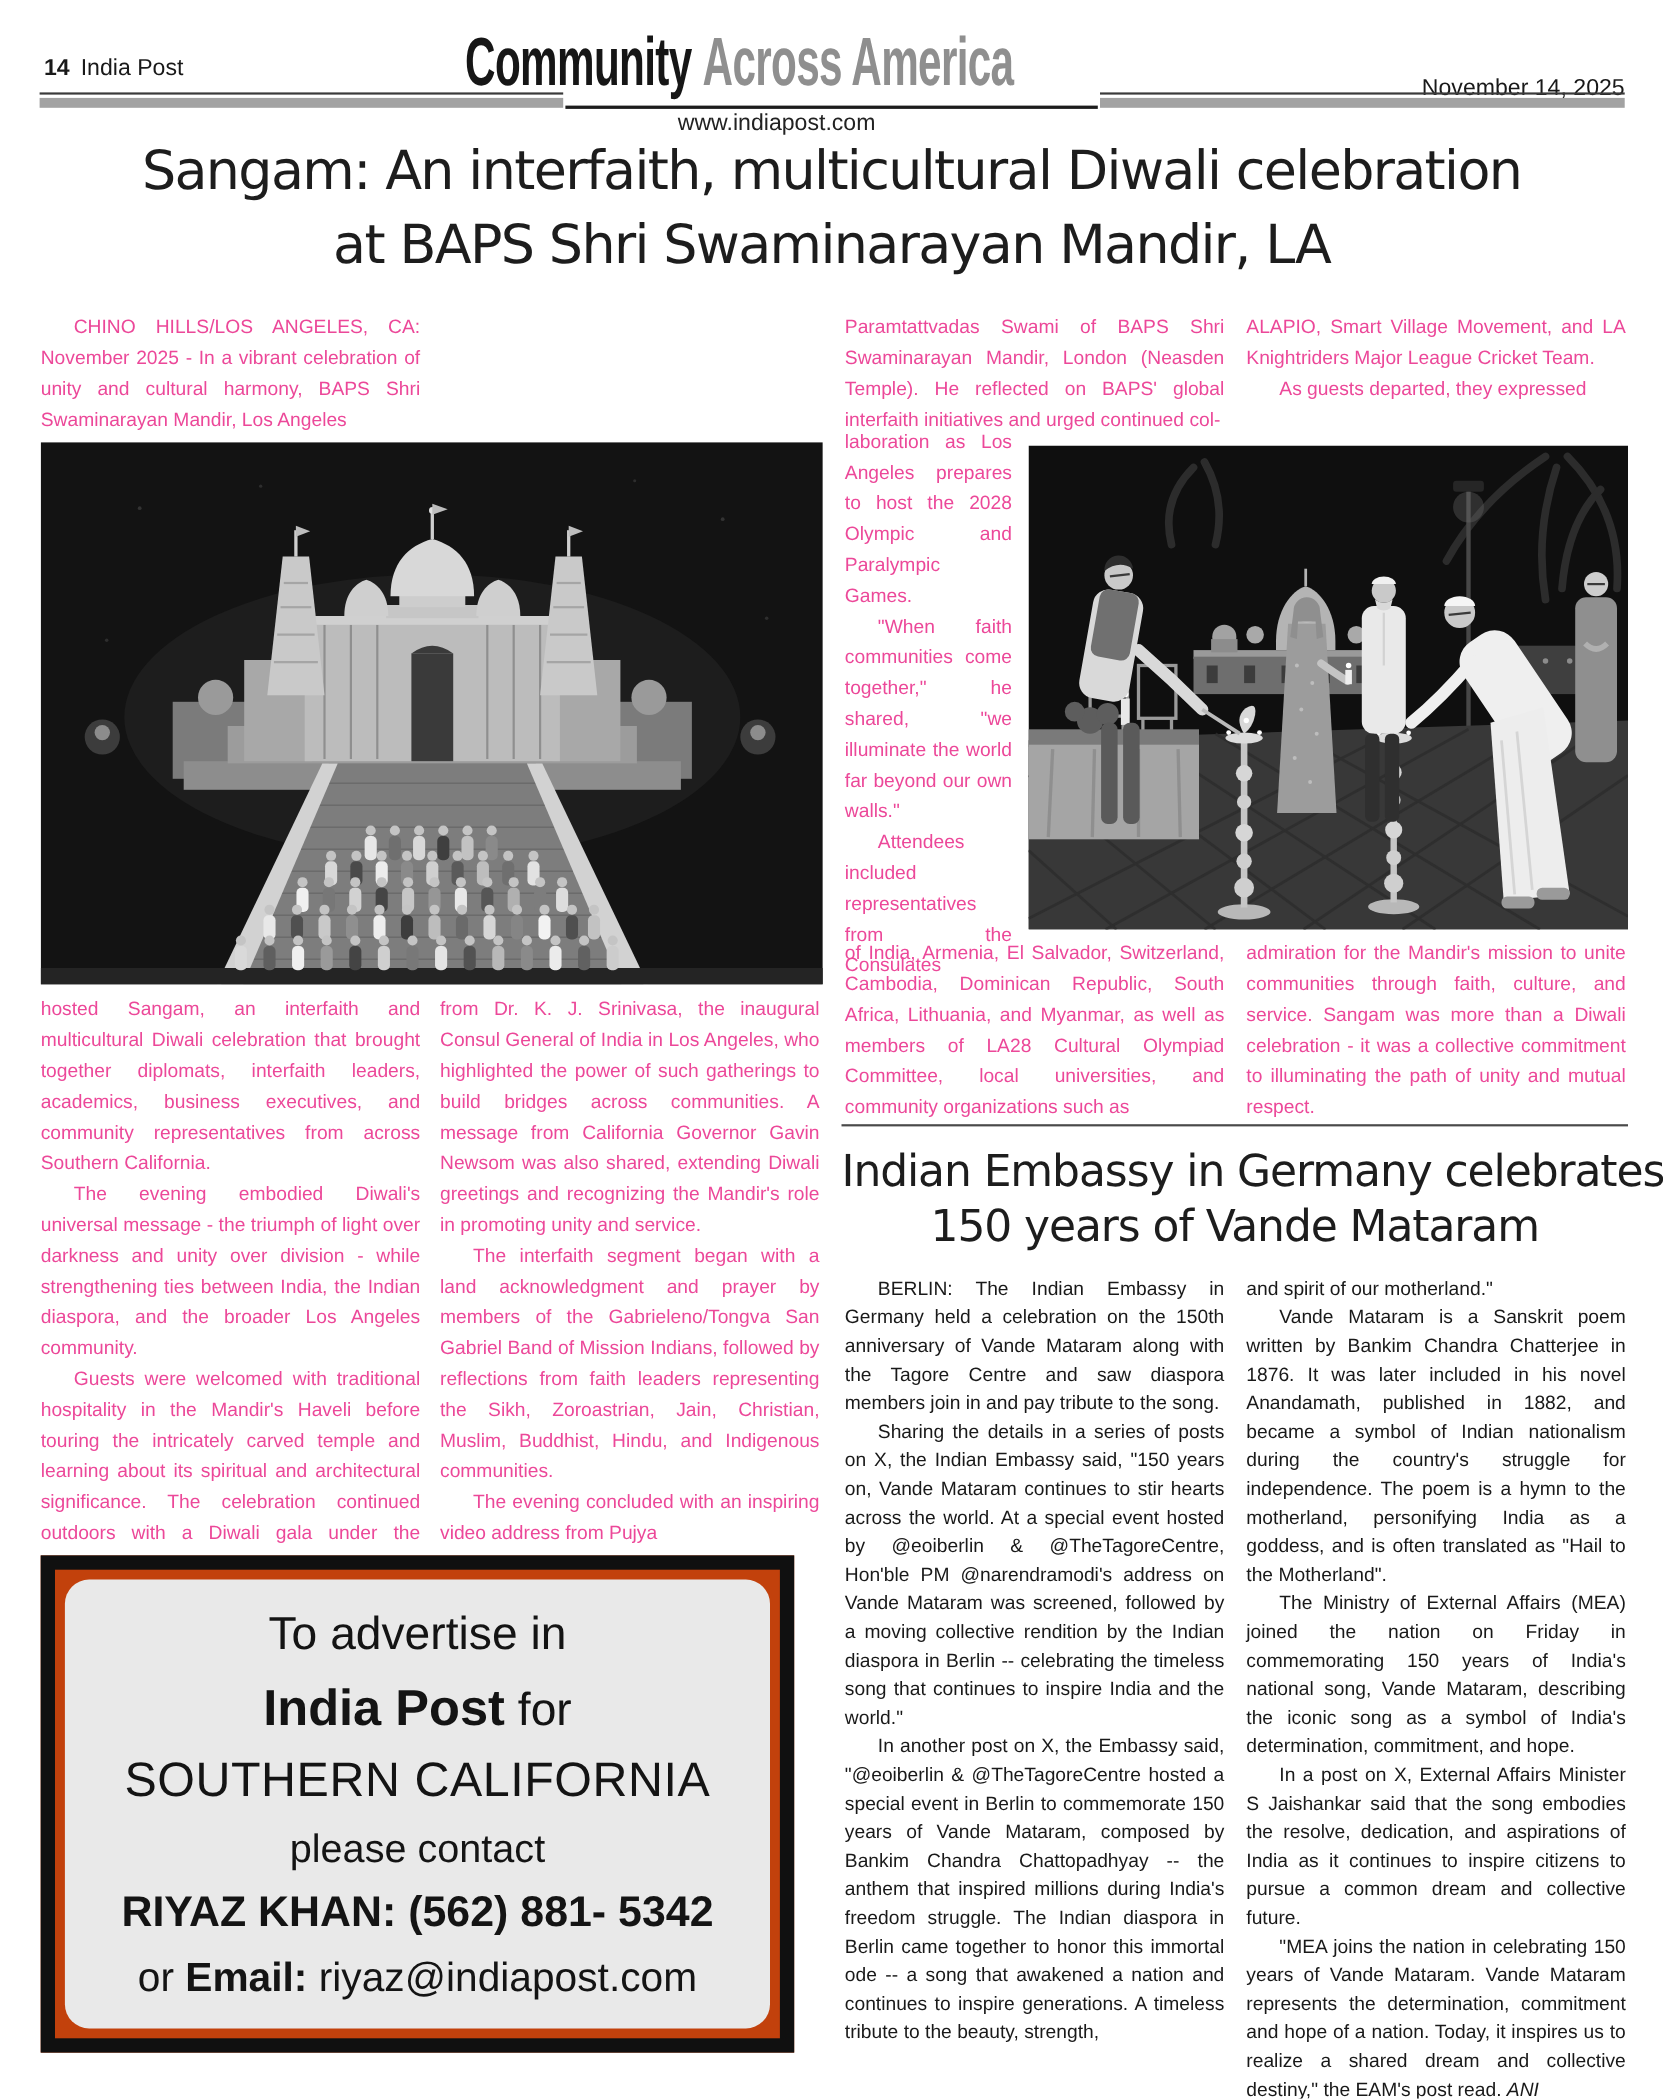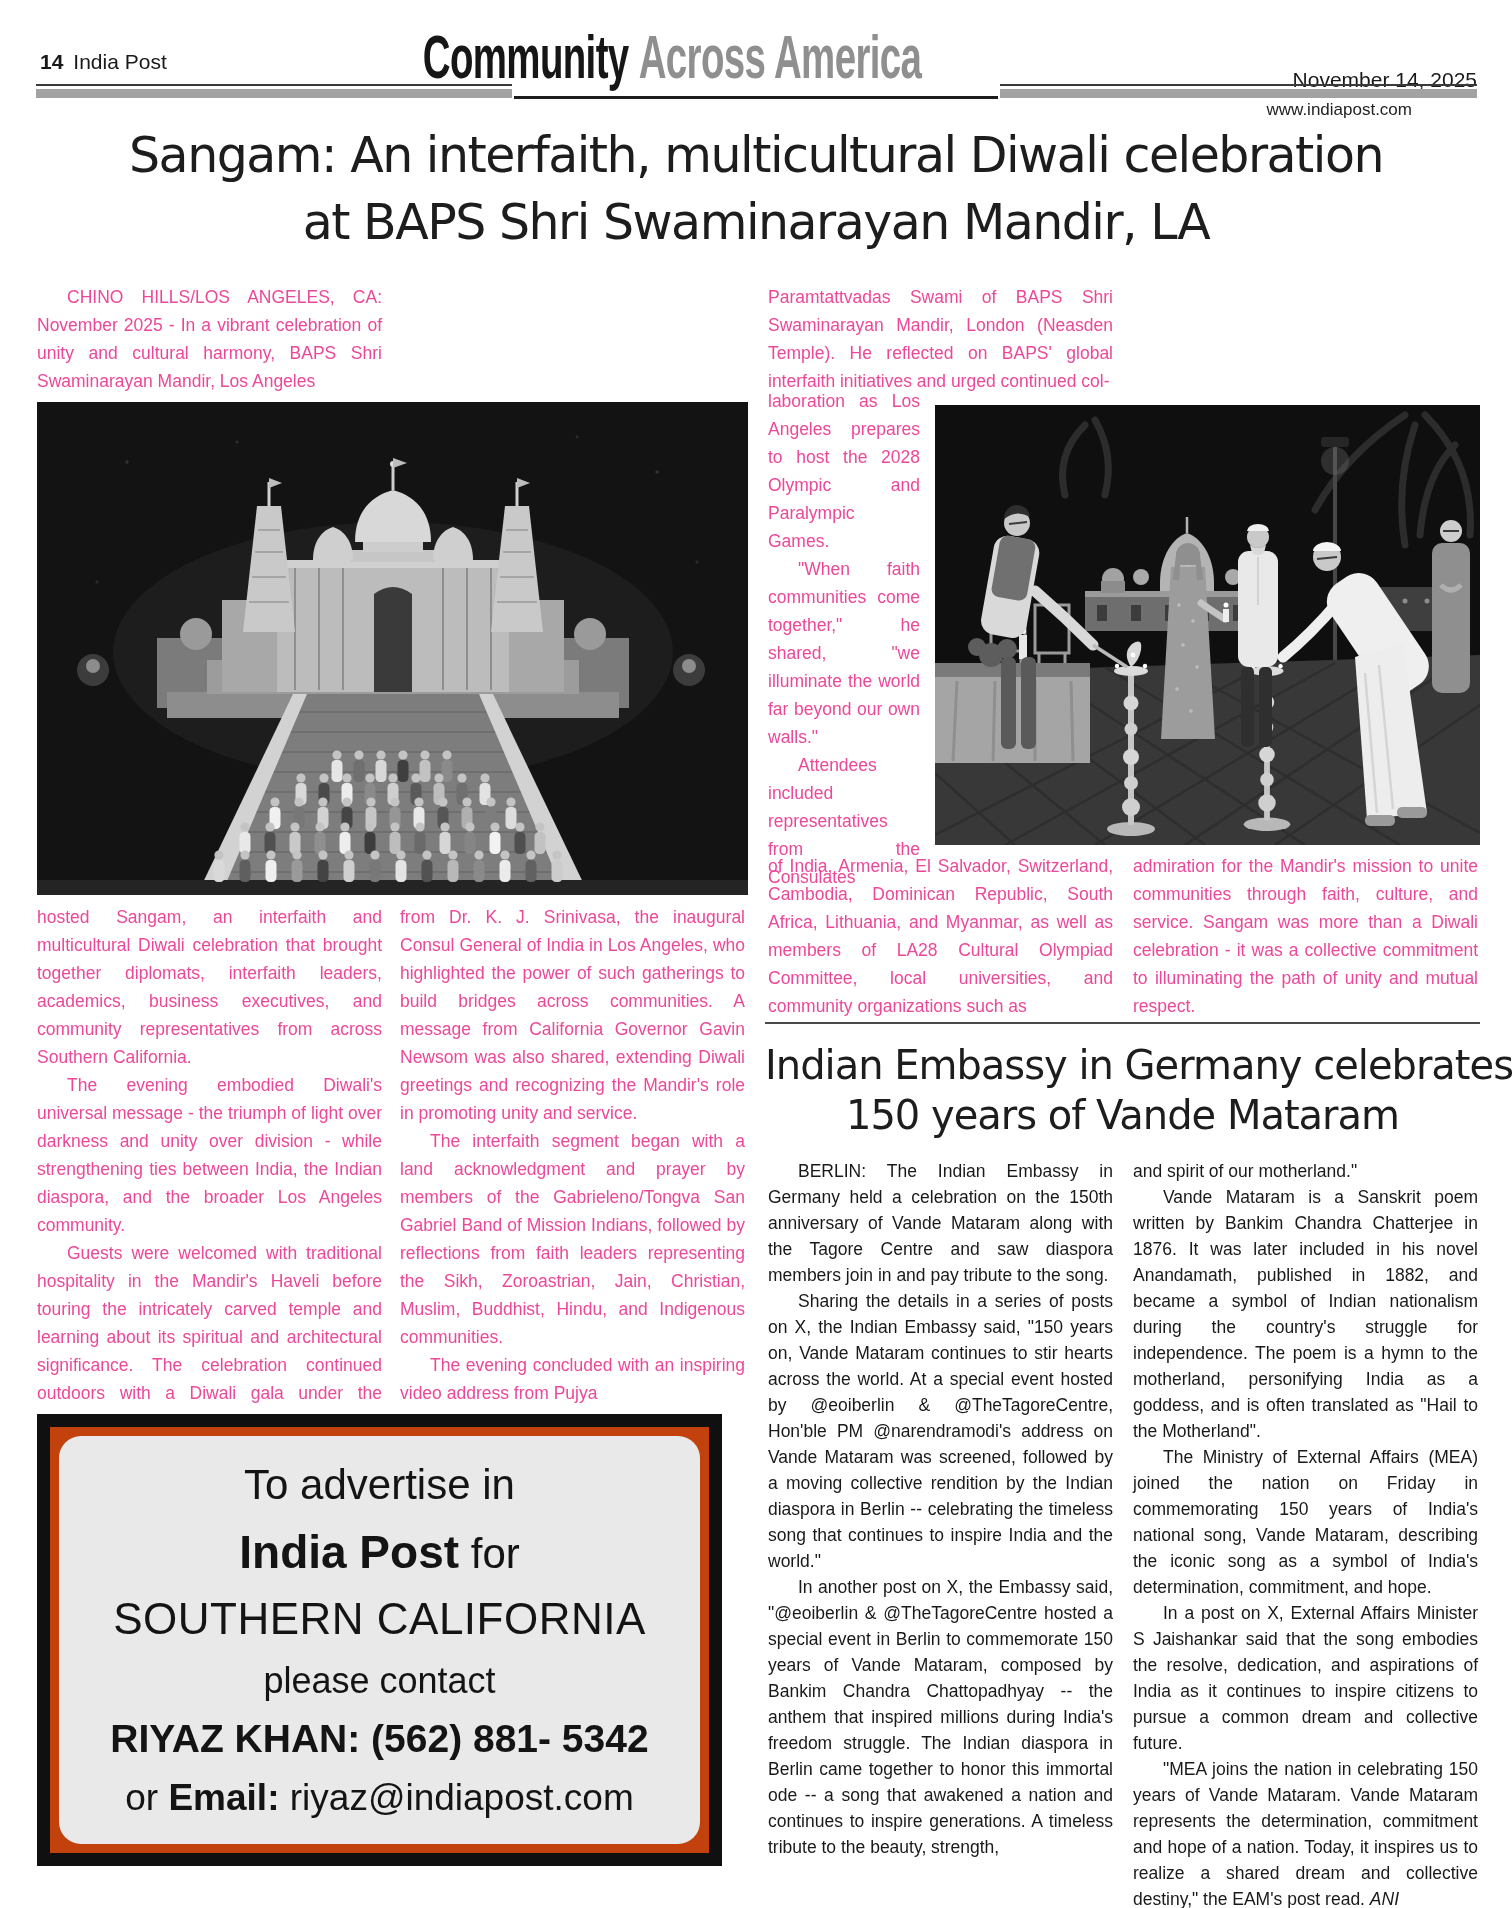--- a/index.html
+++ b/index.html
@@ -11,21 +11,21 @@
   .pgid b{margin-right:10px;}
   .dateline{font-size:21px;text-align:right;margin-top:18px;}
   .thinrule{height:2px;background:#3a3a3a;}
   .fatrule{height:9px;background:#a2a2a2;}
   .masthead{width:1344px;text-align:center;}
   .masthead .inner{display:inline-block;transform:scaleX(0.62);transform-origin:center;
      font-weight:bold;font-size:62px;letter-spacing:-1px;white-space:nowrap;line-height:1;}
   .mh2{color:#8f8f8f;}
   .mh1{color:#161616;}
   .mastrule{height:2.5px;background:#1c1c1c;}
-  .website{width:1412px;text-align:right;font-size:17px;color:#222;}
+  .website{width:1412px;text-align:center;font-size:21px;color:#222;}
   
   .headline{font-family:"DejaVu Sans",sans-serif;font-weight:400;color:#1d1d1d;
      text-align:center;white-space:nowrap;letter-spacing:-1.5px;}
   .h1a{font-size:49px;line-height:67px;}
   .h2a{font-size:40px;line-height:50px;letter-spacing:-1px;}
   
   .bt{font-size:17.5px;line-height:28px;text-align:justify;color:#ec4899;}
   .bt2{font-size:17.5px;line-height:26px;text-align:justify;color:#191919;}
   .bt p,.bt2 p{margin:0;}
   p.ind{text-indent:30px;}
@@ -70,20 +70,24 @@
   <div class="abs headline h1a" style="left:20px;top:122px;width:1472px;">
     <div>Sangam: An interfaith, multicultural Diwali celebration</div>
     <div>at BAPS Shri Swaminarayan Mandir, LA</div>
   </div>
 
   <div class="abs bt" style="left:37px;top:283px;width:345px;">
     <p class="ind">CHINO HILLS/LOS ANGELES, CA: November 2025 - In a vibrant celebration of unity and cultural harmony, BAPS Shri Swaminarayan Mandir, Los Angeles</p>
   </div>
   <div class="abs bt" style="left:768px;top:283px;width:345px;">
     <p>Paramtattvadas Swami of BAPS Shri Swaminarayan Mandir, London (Neasden Temple). He reflected on BAPS' global interfaith initiatives and urged continued col-</p>
+  </div>
+  <div class="abs bt" style="left:1133px;top:283px;width:345px;">
+    <p>ALAPIO, Smart Village Movement, and LA Knightriders Major League Cricket Team.</p>
+    <p class="ind">As guests departed, they expressed</p>
   </div>
 
   <div class="abs photo" style="left:37px;top:402px;" aria-label="Night photo of BAPS Shri Swaminarayan Mandir, Los Angeles, with a large group posed on the grand staircase">
     <svg width="711" height="493" viewBox="0 0 711 493" role="img">
       <rect width="711" height="493" fill="#131313"></rect>
       <circle cx="90" cy="60" r="1.7" fill="#333"></circle>
         <circle cx="200" cy="40" r="1.5" fill="#2e2e2e"></circle>
       <circle cx="620" cy="70" r="1.7" fill="#333"></circle>
         <circle cx="540" cy="35" r="1.4" fill="#2e2e2e"></circle>
       <circle cx="660" cy="160" r="1.6" fill="#2e2e2e"></circle>

